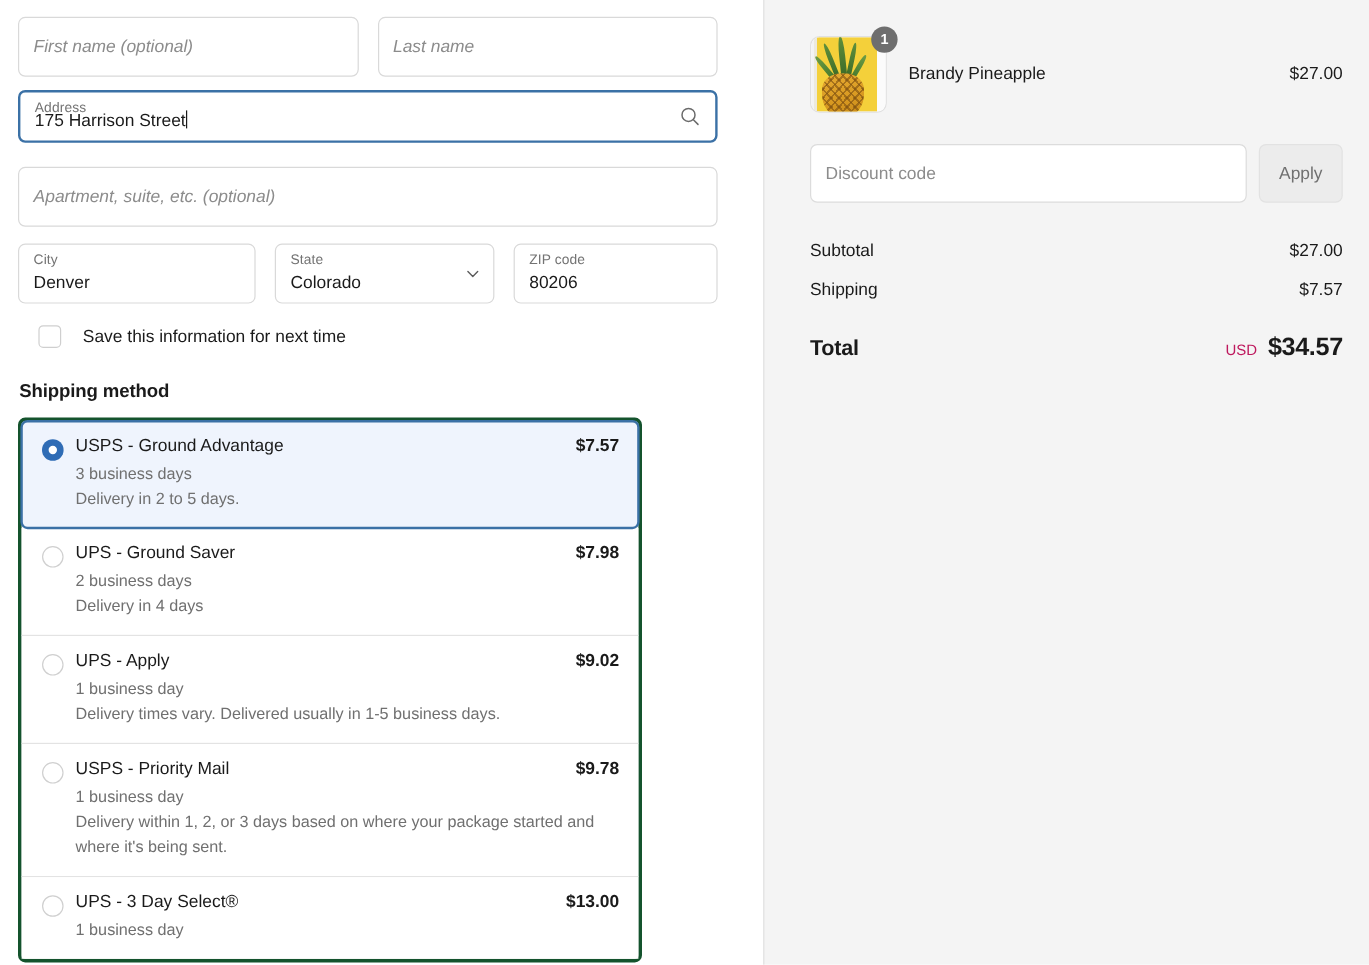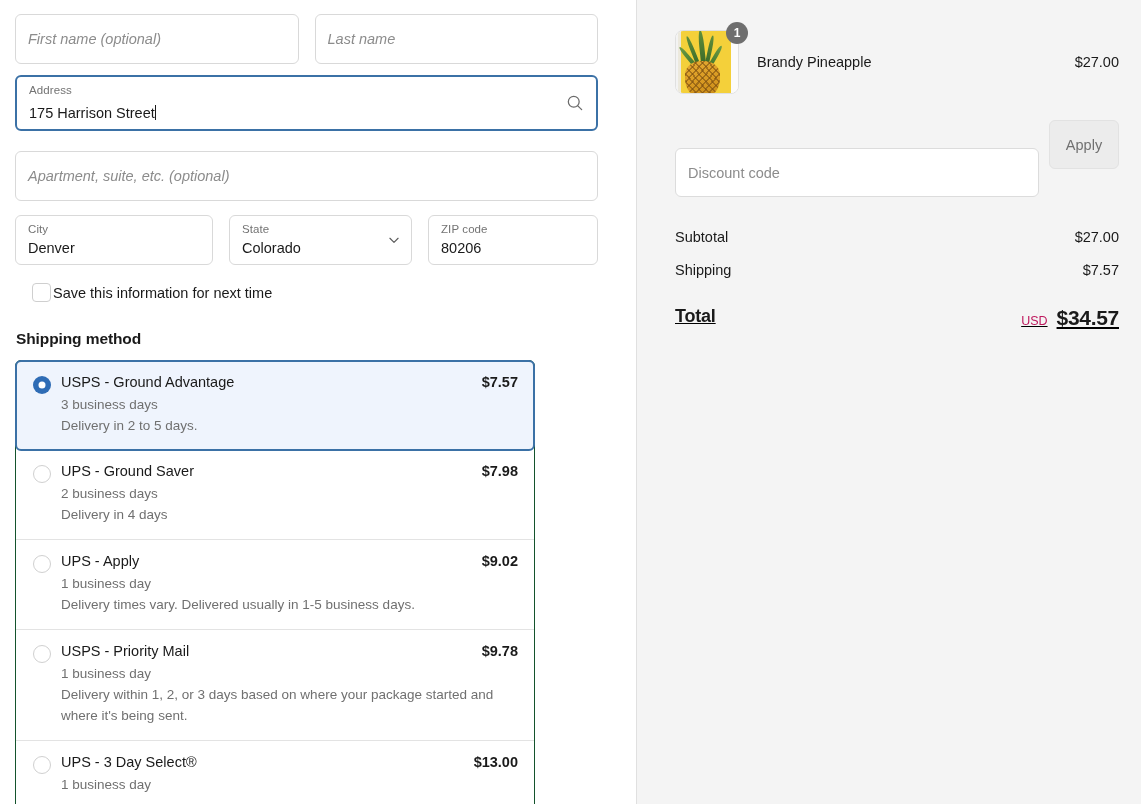--- a/index.html
+++ b/index.html
@@ -37,21 +37,21 @@
   .field {
     position: relative;
     background: #ffffff;
     border: 1px solid #d9d9d9;
     border-radius: 6px;
     height: 50px;
   }
   .field.focused {
     border: 2px solid #3b71a6;
     box-shadow: 0 0 0 0px #3b71a6;
-    height: 56px;
+    height: 44px;
   }
   .field .flabel {
     position: absolute;
     left: 12px;
     top: 7px;
     font-size: 11.5px;
     color: #737373;
     line-height: 13px;
     letter-spacing: .1px;
   }
@@ -122,21 +122,21 @@
     top: 50%;
     transform: translateY(-50%);
     width: 14px; height: 14px;
     color: #5c5c5c;
   }
 
   
   .save-row {
     display: flex;
     align-items: center;
-    gap: 2px;
+    gap: 18px;
     margin-top: 18px;
     margin-left: 1px;
     padding-left: 16px;
   }
   .checkbox-box {
     width: 19px; height: 19px;
     border: 1px solid #cfcfcf;
     border-radius: 4px;
     background: #fff;
     flex: 0 0 auto;
@@ -155,21 +155,21 @@
     color: #1a1a1a;
     margin-top: 28px;
     margin-left: 1px;
     letter-spacing: -.1px;
   }
 
   
   #shipping-list {
     margin-top: 12px;
     width: 520px;
-    border: 1px solid #14532d;
+    border: 3px solid #14532d;
     border-radius: 6px;
     overflow: visible;
     background: #fff;
   }
   .ship-opt {
     position: relative;
     padding: 12px 16px 14px 45px;
     border-bottom: 1px solid #e3e3e3;
     background: #ffffff;
     cursor: pointer;
@@ -341,21 +341,20 @@
     flex: 1 1 auto;
     height: 49px;
     background: #ffffff;
     border: 1px solid #dcdcdc;
     border-radius: 6px;
     padding: 0 12px;
     font-size: 14.5px;
     color: #1a1a1a;
     font-family: "Liberation Sans", sans-serif;
     outline: none;
-    margin-top: 28px;
   }
   #discount-input::placeholder { color: #8c8c8c; }
   #apply-button {
     width: 70px;
     height: 49px;
     background: #ececec;
     border: 1px solid #e2e2e2;
     border-radius: 6px;
     color: #707070;
     font-size: 14.5px;
@@ -370,23 +369,22 @@
     justify-content: space-between;
     align-items: baseline;
     margin-bottom: 17px;
   }
   .total-label { font-size: 14.5px; color: #1a1a1a; }
   .total-value { font-size: 14.5px; color: #1a1a1a; }
 
   .grand-row {
     display: flex;
     justify-content: space-between;
-    align-items: flex-start;
+    align-items: center;
     margin-top: 28px;
-    text-decoration: underline;
   }
   .grand-label {
     font-size: 18px;
     font-weight: bold;
     color: #1a1a1a;
     letter-spacing: -.2px;
   }
   .grand-right { display: flex; align-items: baseline; gap: 9px; }
   .grand-currency {
     font-size: 12.5px;

